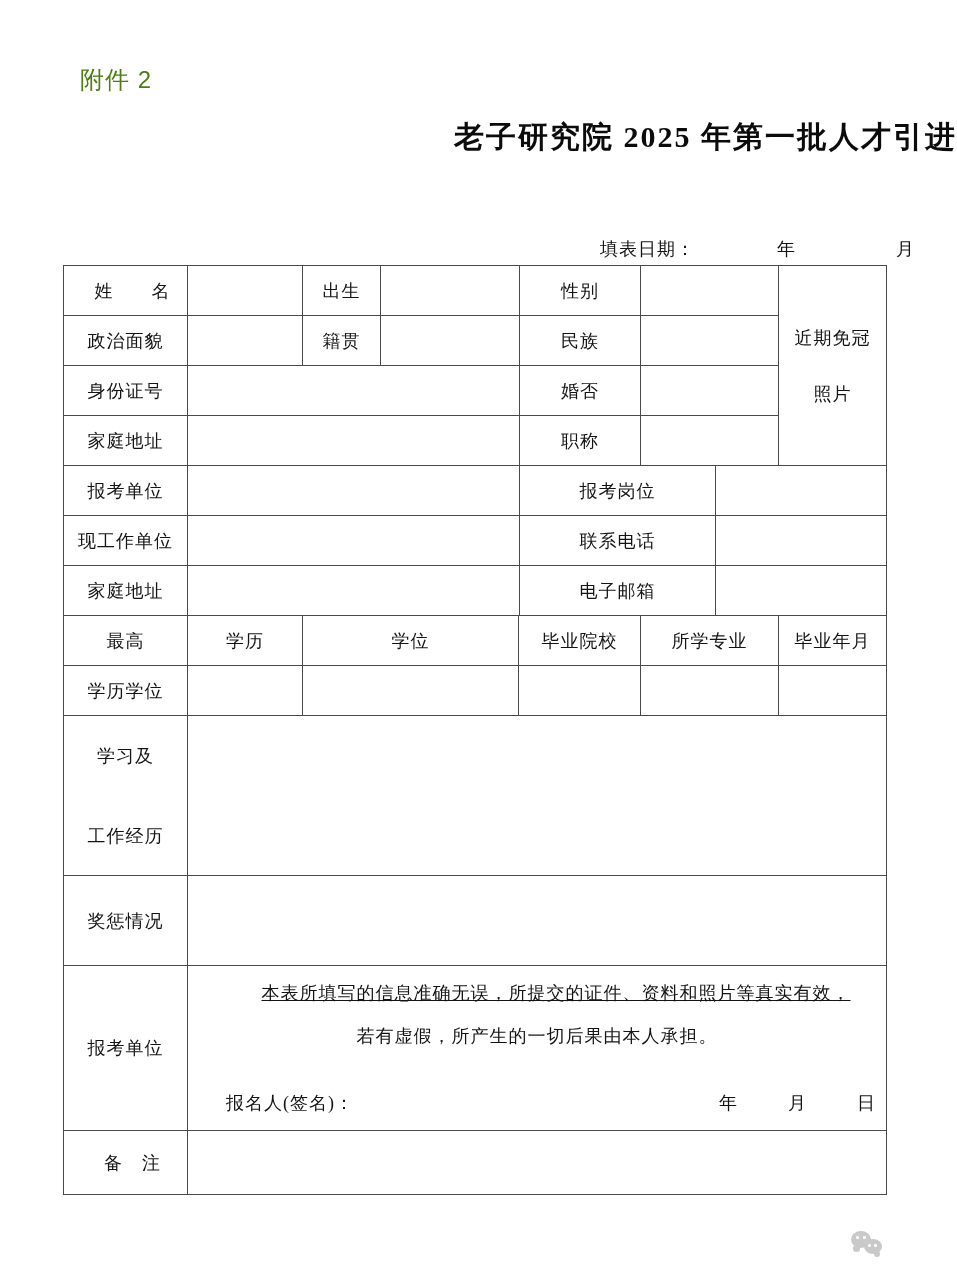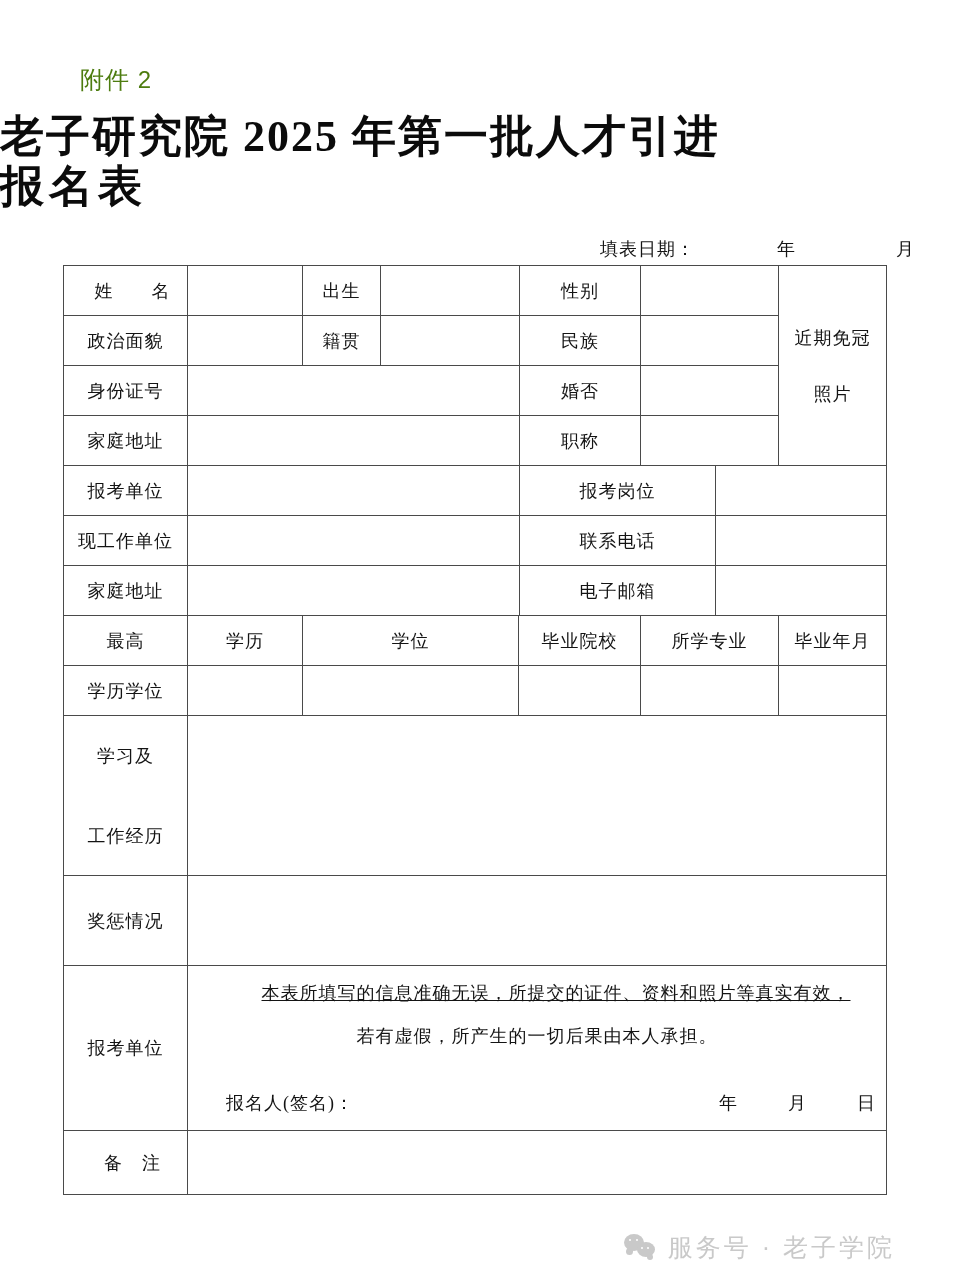--- a/index.html
+++ b/index.html
@@ -26,24 +26,24 @@
     letter-spacing: 1px;
     color: #4d7c0f;
   }
 
   
   .doc-title {
     position: absolute;
     left: 0;
     top: 112px;
     width: 957px;
-    text-align: left;
+    text-align: right;
     font-family: "Liberation Serif", "DejaVu Serif", serif;
     font-weight: bold;
-    font-size: 44px;
+    font-size: 30px;
     line-height: 50px;
     letter-spacing: 2px;
     color: #0b0b0b;
   }
   .doc-title .line2 {
     display: block;
     letter-spacing: 5px;
   }
 
   
@@ -174,21 +174,20 @@
   .wechat-icon .d3 { left: 17px; top: 13px; }
   .wechat-icon .d4 { left: 23px; top: 13px; }
 </style>
 </head>
 <body>
 
 <div class="attach-label">附件 2</div>
 
 <div class="doc-title">
   <span>老子研究院 2025 年第一批人才引进</span>
-  <span class="line2">报名表</span>
 </div>
 
 <div class="fill-date">
   <span class="fd-label">填表日期：</span>
   <span class="fd-y">年</span>
   <span class="fd-m">月</span>
   <span class="fd-d">日</span>
 </div>
 
 <table class="form-table">
@@ -319,14 +318,13 @@
 
 <div class="footer-brand">
   <span class="wechat-icon">
     <span class="bub-a"></span>
     <span class="bub-b"></span>
     <span class="dot d1"></span>
     <span class="dot d2"></span>
     <span class="dot d3"></span>
     <span class="dot d4"></span>
   </span>
-  <span>服务号 · 老子学院</span>
 </div>
 
 </body></html>

